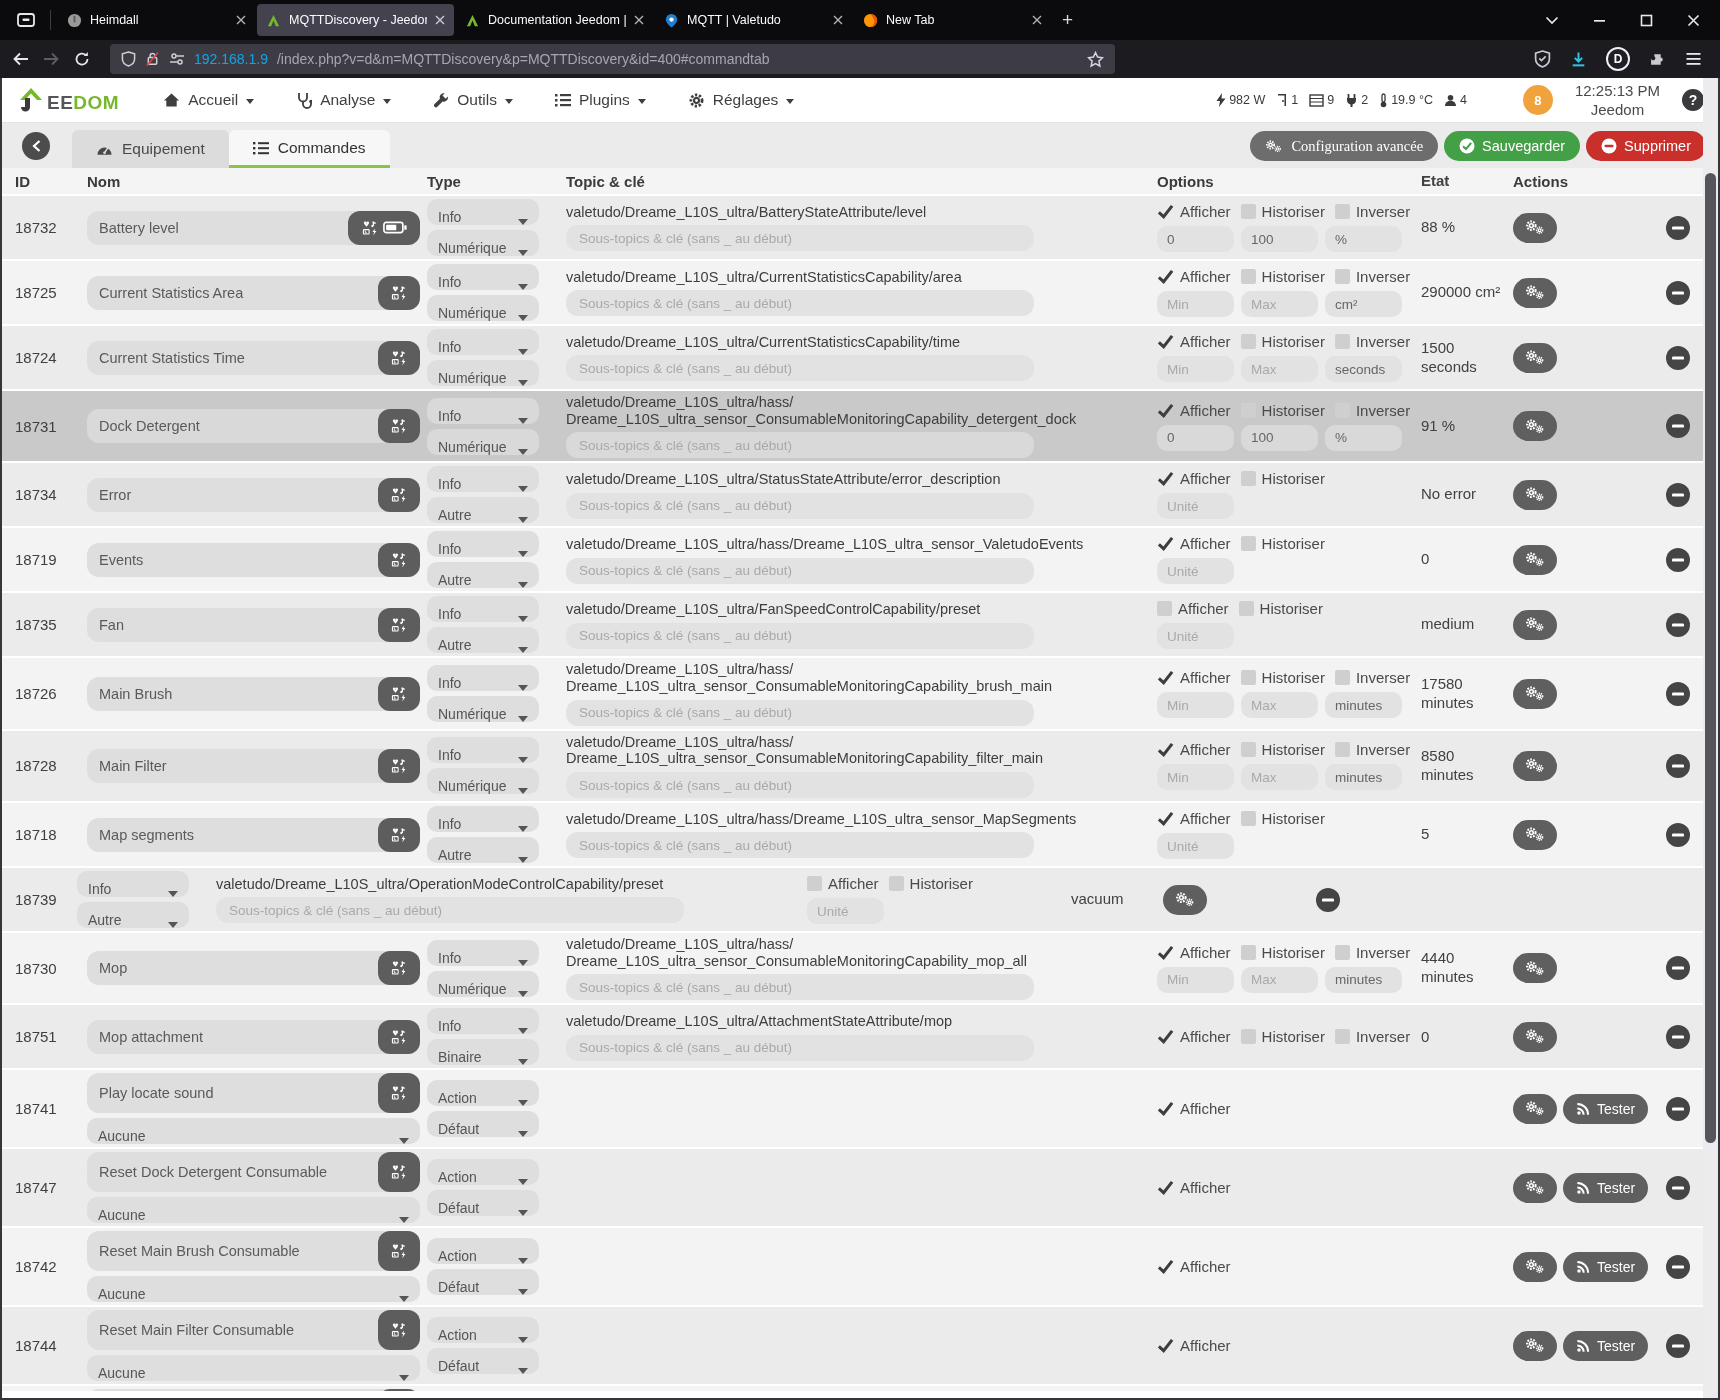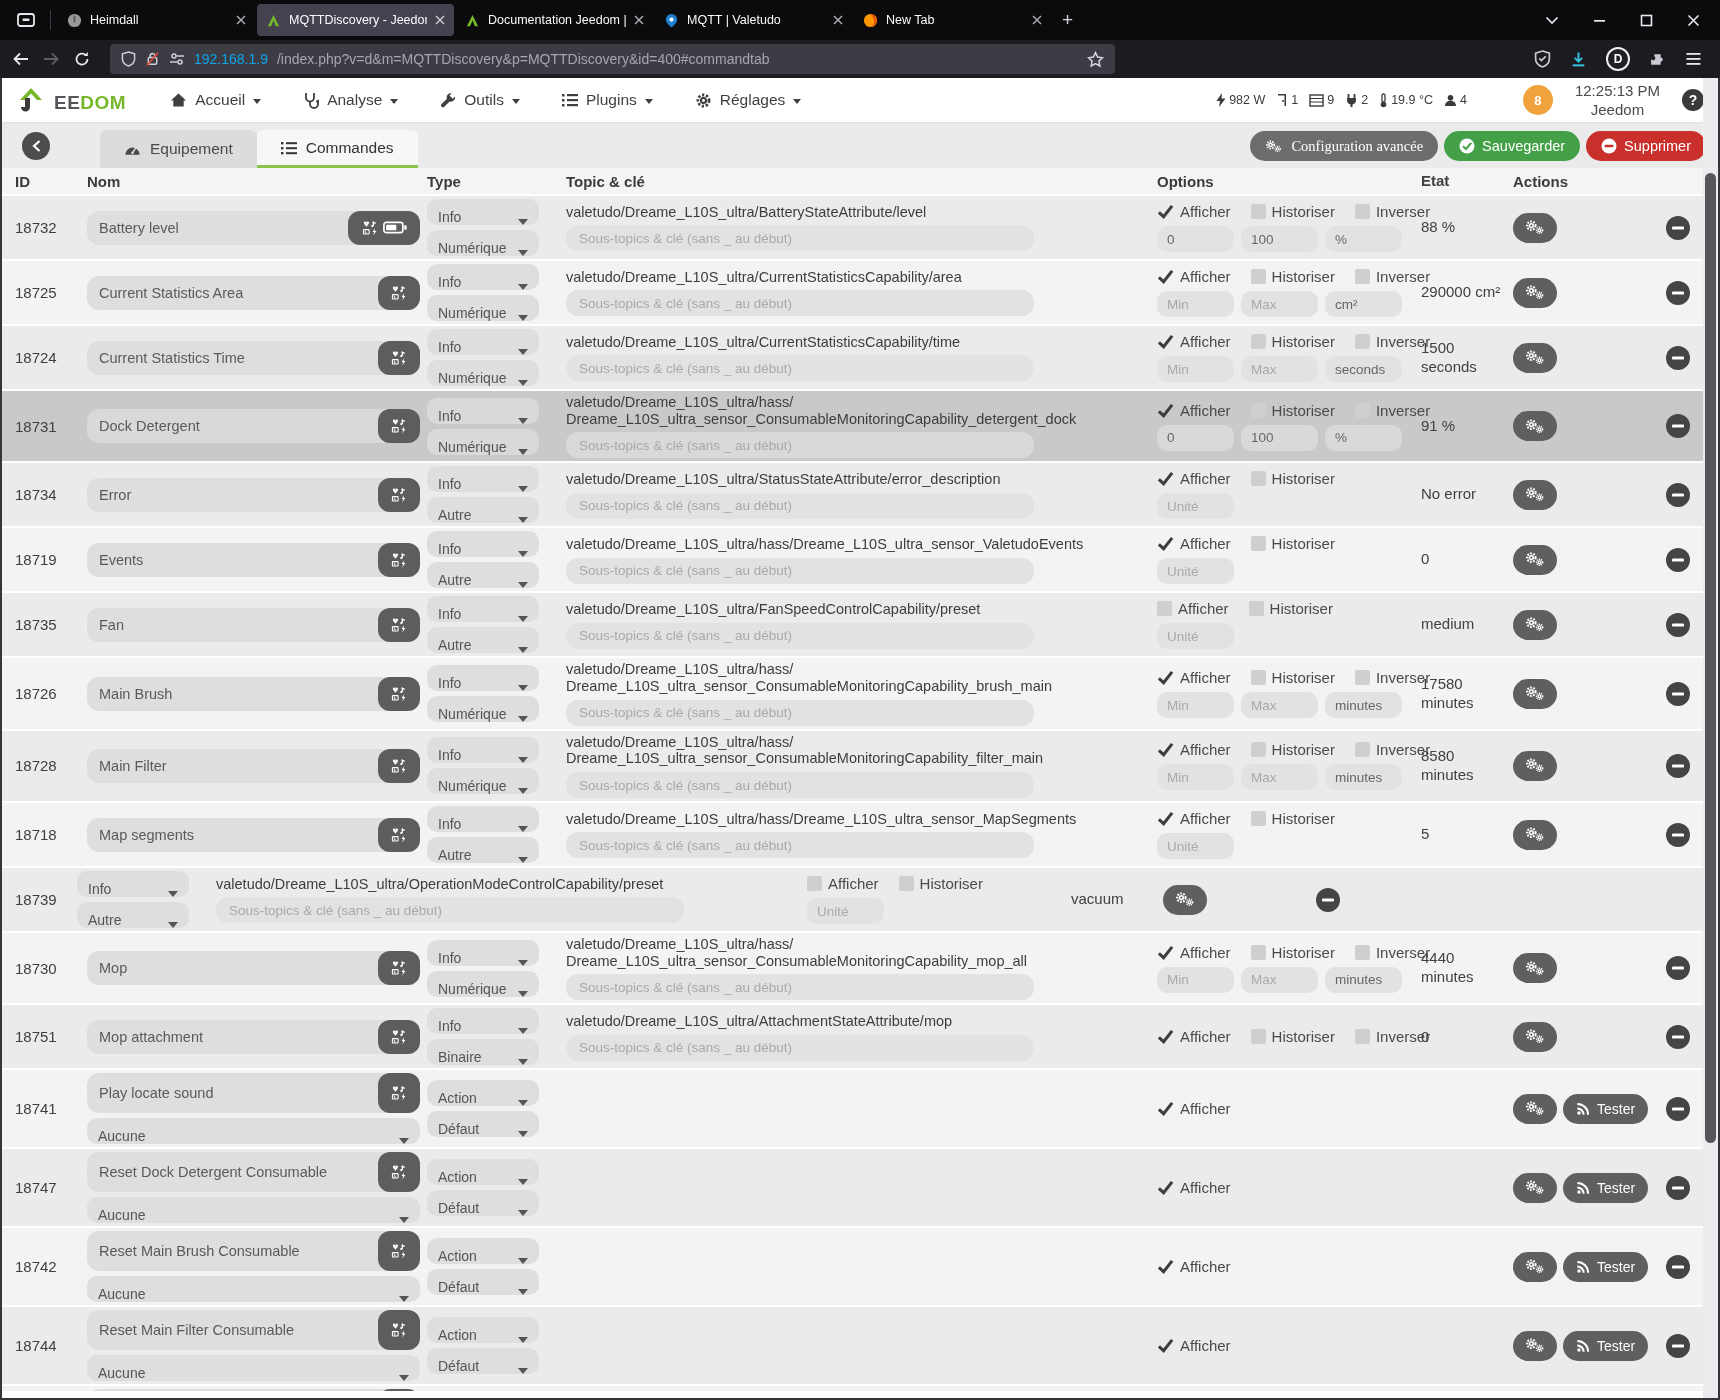--- a/index.html
+++ b/index.html
@@ -26,42 +26,42 @@
   .urlstar { margin-left:auto; }
   .rightics { margin-left:auto; display:flex; align-items:center; gap:19px; padding-right:6px; }
   .avatarD { width:24px; height:24px; border-radius:50%; background:#1f1f25; border:2px solid #eef0f3;
     color:#fff; font-size:12px; font-weight:bold; display:grid; place-items:center; }
 
   
   .page { position:relative; height:1322px; background:#fff;
     border-left:2px solid #35353a; border-right:2px solid #35353a; border-bottom:2px solid #35353a; }
 
   .jnav { height:45px; background:#fff; border-bottom:1px solid #e2e2e2; display:flex; align-items:center; padding:0 14px; }
-  .logo { display:flex; align-items:flex-end; gap:8px; margin-right:44px; }
+  .logo { display:flex; align-items:flex-end; gap:1px; margin-right:44px; }
   .logo .brand { font-size:19px; font-weight:bold; letter-spacing:.5px; }
   .brand-dark { color:#55565a; } .brand-green { color:#76b82a; }
   .jmenu { display:flex; align-items:center; gap:8px; font-size:15.5px; color:#3f3f41; margin-right:42px;
     background:none; border:none; }
   .dcaret { width:0; height:0; border-left:4.5px solid transparent; border-right:4.5px solid transparent;
     border-top:5.5px solid #3f3f41; margin-top:2px; }
   .jnav-right { margin-left:auto; display:flex; align-items:center; gap:22px; }
   .statusbar { display:flex; align-items:center; gap:11px; font-size:12.5px; color:#3a3a3c; }
   .stitem { display:flex; align-items:center; gap:3px; }
   .badge8 { width:30px; height:30px; border-radius:50%; background:#f0a23c; color:#fff;
     display:grid; place-items:center; font-size:13px; font-weight:bold; margin-left:34px; }
   .clockbox { text-align:center; font-size:15px; color:#4a4a4c; line-height:1.3; }
   .helpc { width:22px; height:22px; border-radius:50%; background:#3a3a3c; color:#fff; font-size:14px;
     font-weight:bold; display:grid; place-items:center; border:none; }
 
   .jtabs { height:45px; background:#ebebeb; display:flex; align-items:flex-end; padding:0 12px; }
   .backcirc { width:28px; height:28px; border-radius:50%; background:#4c4c4c; border:none;
     display:grid; place-items:center; margin:0 22px 8px 8px; }
   .jtab { height:38px; display:flex; align-items:center; gap:9px; padding:0 24px; font-size:15.5px;
     color:#4a4a4a; border-radius:6px 6px 0 0; border:none; }
-  .jtab.equip { background:#dcdcdc;margin-left:28px; }
+  .jtab.equip { background:#dcdcdc; }
   .jtab.cmd { background:#f7f7f7; border-bottom:3px solid #8bc34a; color:#333; }
   .jtabs-btns { margin-left:auto; display:flex; gap:6px; margin-bottom:7px; }
   .pbtn { height:30px; border-radius:15px; border:none; color:#fff; font-size:14.5px;
     display:flex; align-items:center; gap:7px; padding:0 15px; }
   .pbtn.gray { background:#6d6d6d;font-family:Liberation Serif, serif; } .pbtn.green { background:#43a047; } .pbtn.red { background:#c9302c; }
 
   
   .thead { height:28px; display:flex; align-items:center; background:#f4f4f4; font-weight:bold;
     font-size:15px; color:#3b3b3b; border-bottom:2px solid #fff; }
   .c { flex:0 0 auto; }
@@ -95,21 +95,21 @@
   .c.type .select { width:112px; }
   .action-select { width:333px; margin-top:5px; display:none; }
   .row.action .action-select { display:flex; }
   .c.topic { display:flex; flex-direction:column; gap:5px; justify-content:center; }
   .topic-text { font-size:14.5px; color:#3d3d3f; line-height:1.15; white-space:pre-line; }
   .subtopic { width:468px; height:26px; background:#e2e2e2; border:none; border-radius:12px;
     padding:0 13px; font-size:13.5px; color:#555; outline:none; font-family:inherit; }
   .subtopic::placeholder { color:#a9a9a9; }
   .row.hl .namewrap, .row.hl .select, .row.hl .subtopic, .row.hl .field { background:#d9d9d9; }
   .c.opts { display:flex; flex-direction:column; justify-content:center; }
-  .checkline { display:flex; gap:20px; font-size:15px; color:#4a4a4a; }
+  .checkline { display:flex; gap:10px; font-size:15px; color:#4a4a4a; }
   .check { display:flex; gap:6px; align-items:center; }
   .cbox { width:15px; height:15px; background:#cfcfcf; border-radius:2px; flex:0 0 auto; }
   .check.on .cbox { background:transparent; width:17px; height:17px; }
   .check.on .cbox svg { width:17px; height:17px; }
   .fieldline { display:flex; gap:7px; margin-top:6px; }
   .field { width:77px; height:26px; background:#e2e2e2; border-radius:10px; display:flex;
     align-items:center; padding:0 10px; font-size:13.5px; color:#666; }
   .field.ph { color:#a9a9a9; }
   .c.etat { font-size:15px; color:#414141; line-height:1.25; }
   .c.actions { display:flex; align-items:center; }

